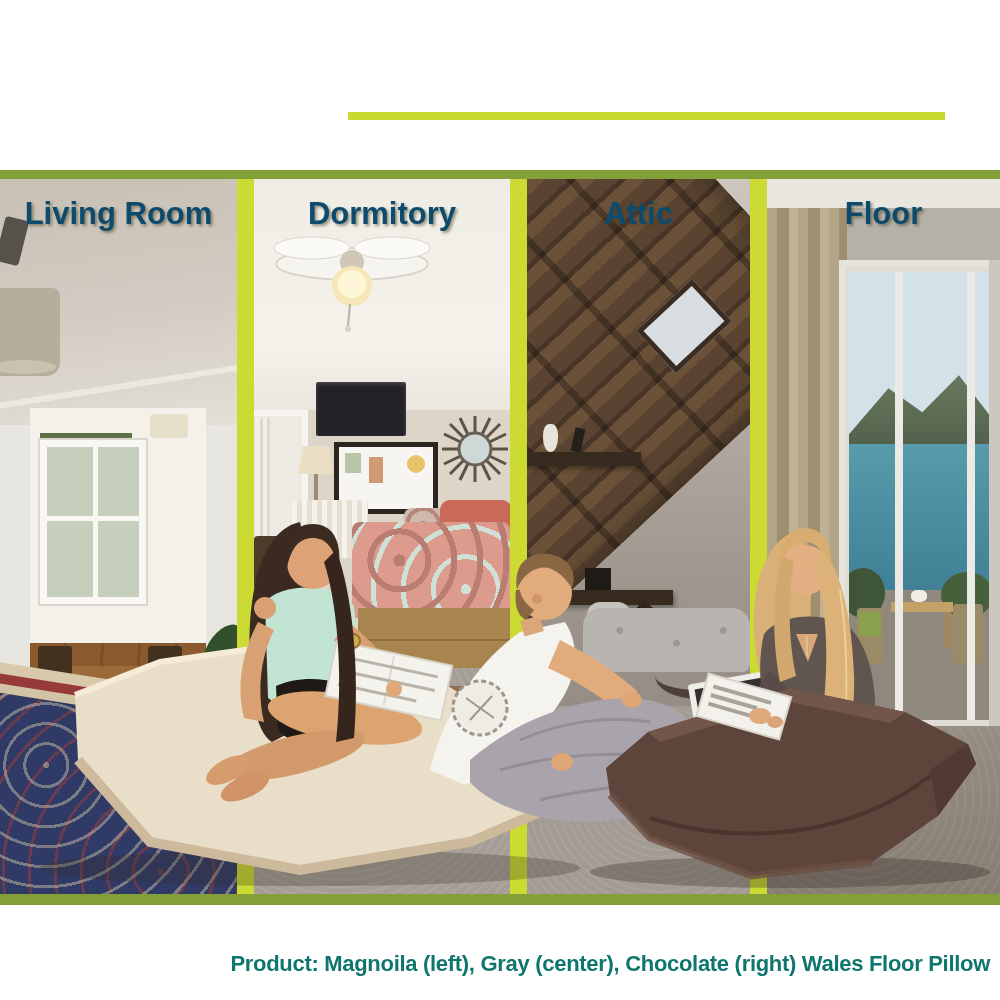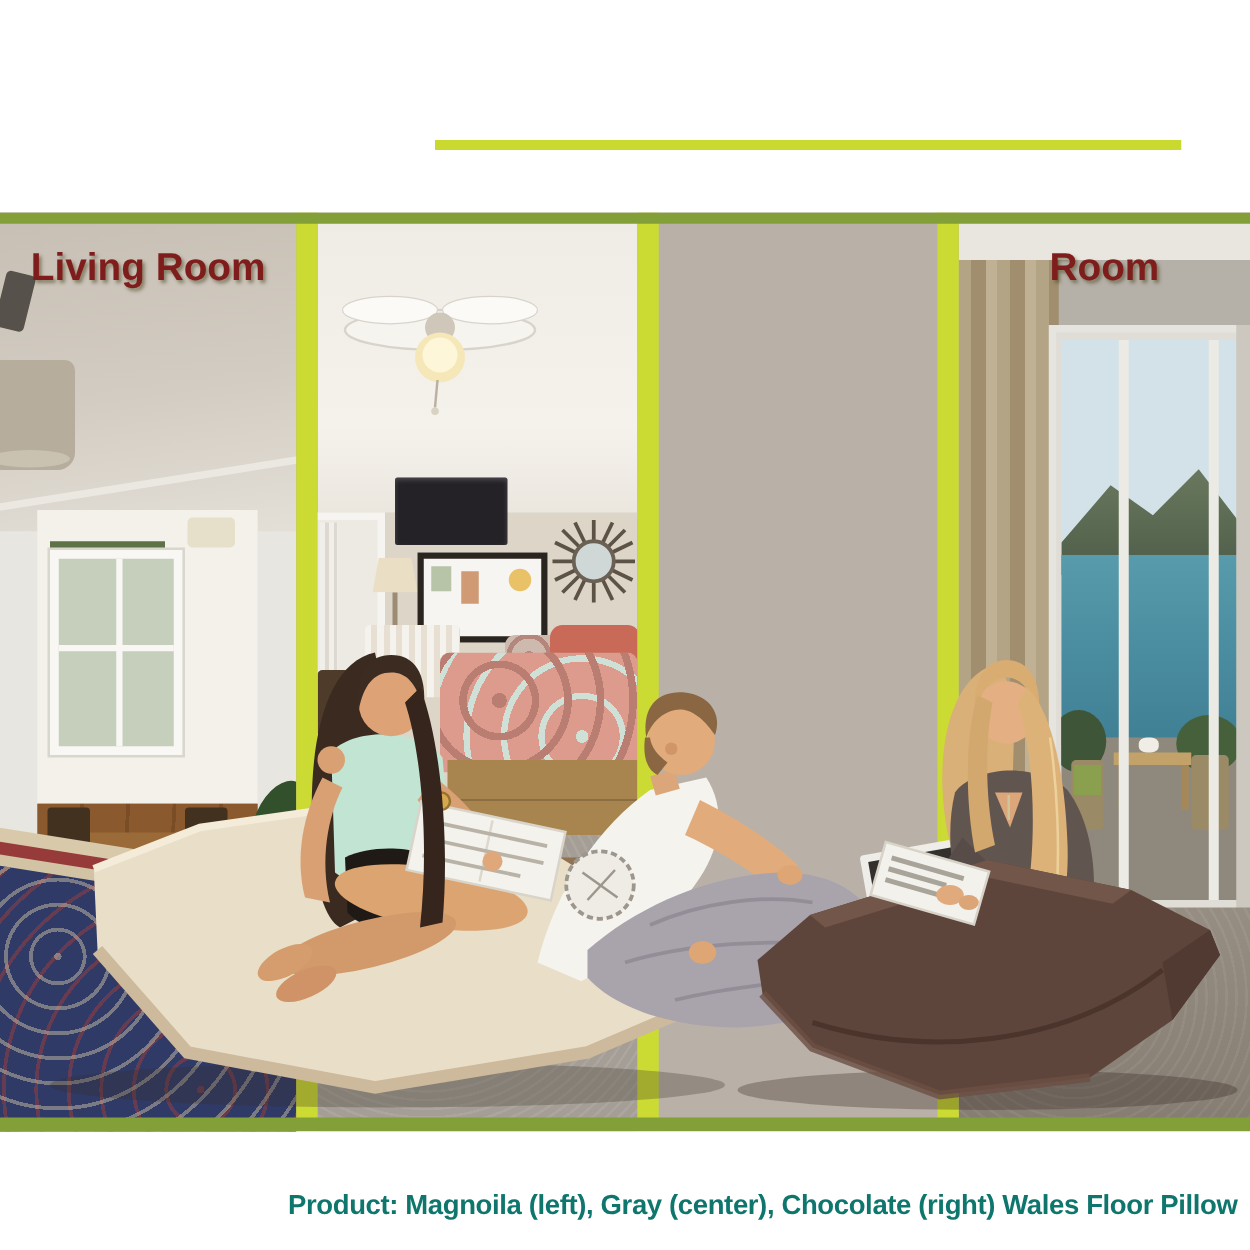--- a/index.html
+++ b/index.html
@@ -13,21 +13,21 @@
   .title-underline{position:absolute;top:112px;right:55px;width:597px;height:8px;background:#c9d930;}
 
   
   .collage{position:absolute;top:170px;left:0;width:1000px;height:735px;background:#b9b1a8;overflow:hidden;}
   .strip{position:absolute;left:0;width:1000px;background:#82a037;z-index:20;}
   .strip.top{top:0;height:9px;}
   .strip.bottom{bottom:0;height:11px;}
   .divider{position:absolute;top:0;bottom:0;width:17px;background:#ccdb33;z-index:5;}
   .col{position:absolute;top:0;height:735px;overflow:hidden;}
   .room-label{position:absolute;top:26px;left:0;right:0;text-align:center;z-index:4;
-              font-size:31px;font-weight:bold;color:#7f1d1d;
+              font-size:31px;font-weight:bold;color:#0c4a6e;
               text-shadow:2px 2px 3px rgba(75,70,35,.55);}
 
   
   .c1-ceiling{left:0;top:0;width:237px;height:260px;
     background:linear-gradient(172deg,#c7bfb4 0%,#d3ccc2 55%,#e4e0d8 100%);}
   .c1-molding{left:-20px;top:212px;width:300px;height:6px;background:#efece6;transform:rotate(-9deg);opacity:.8;}
   .c1-shade{left:-12px;top:118px;width:72px;height:88px;background:#b6ad9c;border-radius:8px 8px 14px 14px;}
   .c1-shade:after{content:"";position:absolute;left:4px;bottom:2px;right:4px;height:14px;background:#cac2b1;border-radius:50%;}
   .c1-fan{left:0;top:48px;width:24px;height:46px;background:#56524b;transform:rotate(14deg);border-radius:4px;}
   .c1-wall{left:0;top:255px;width:237px;height:310px;background:#e8e6e0;}
@@ -225,22 +225,41 @@
         </g>
         <circle cx="35" cy="35" r="16" fill="#cfd8d6" stroke="#6b6054" stroke-width="3"></circle>
       </svg>
       <div class="abs c2-pill2"></div>
       <div class="abs c2-pill1"></div>
       <div class="abs c2-bed"></div>
       <div class="abs c2-base"></div>
       <div class="abs c2-couch"></div>
       <div class="abs c2-floor"></div>
       <div class="abs c2-desk"></div>
+      <div class="room-label">Dormitory</div>
     </div>
 
+    <div class="col" style="left:527px;width:223px;">
+      <div class="abs c3-wall"></div>
+      <div class="abs c3-slope"></div>
+      <div class="abs c3-beams"></div>
+      <div class="abs c3-skylight"></div>
+      <div class="abs c3-shelf1"></div>
+      <div class="abs c3-vase"></div>
+      <div class="abs c3-book"></div>
+      <div class="abs c3-item1"></div>
+      <div class="abs c3-item2"></div>
+      <div class="abs c3-shelf2"></div>
+      <div class="abs c3-shelf2b"></div>
+      <div class="abs c3-roll"></div>
+      <div class="abs c3-sofa"></div>
+      <div class="abs c3-frame"></div>
+      <div class="abs c3-floor"></div>
+      <div class="room-label">Attic</div>
+    </div>
 
     <div class="col" style="left:767px;width:233px;">
       <div class="abs c4-ceil"></div>
       <div class="abs c4-valance"></div>
       <div class="abs c4-curtain"></div>
       <div class="abs c4-doorunit">
         <div class="c4-view">
           <div class="c4-mtn"></div>
           <div class="c4-sea"></div>
           <div class="c4-balc"></div>
@@ -253,21 +272,21 @@
           <div class="c4-tbl"></div>
           <div class="c4-tleg" style="left:46px;"></div>
           <div class="c4-tleg" style="left:96px;"></div>
           <div class="c4-tea"></div>
           <div class="c4-mull1"></div>
           <div class="c4-mull2"></div>
         </div>
       </div>
       <div class="abs c4-wallr"></div>
       <div class="abs c4-floor"></div>
-      <div class="room-label">Room</div>
+      <div class="room-label">Floor</div>
     </div>
 
     <div class="divider" style="left:237px;"></div>
     <div class="divider" style="left:510px;"></div>
     <div class="divider" style="left:750px;"></div>
 
     <svg class="overlay-svg" viewBox="0 0 1000 735">
 
       <g>
         <ellipse cx="310" cy="698" rx="270" ry="18" fill="rgba(55,45,35,.28)"></ellipse>

